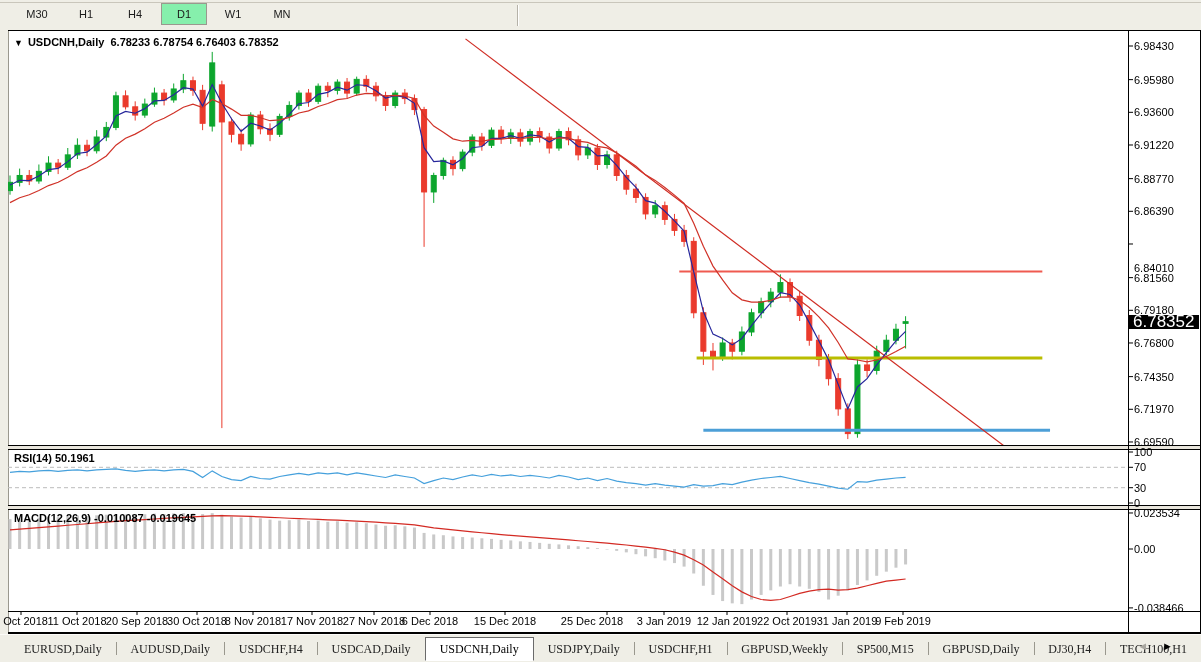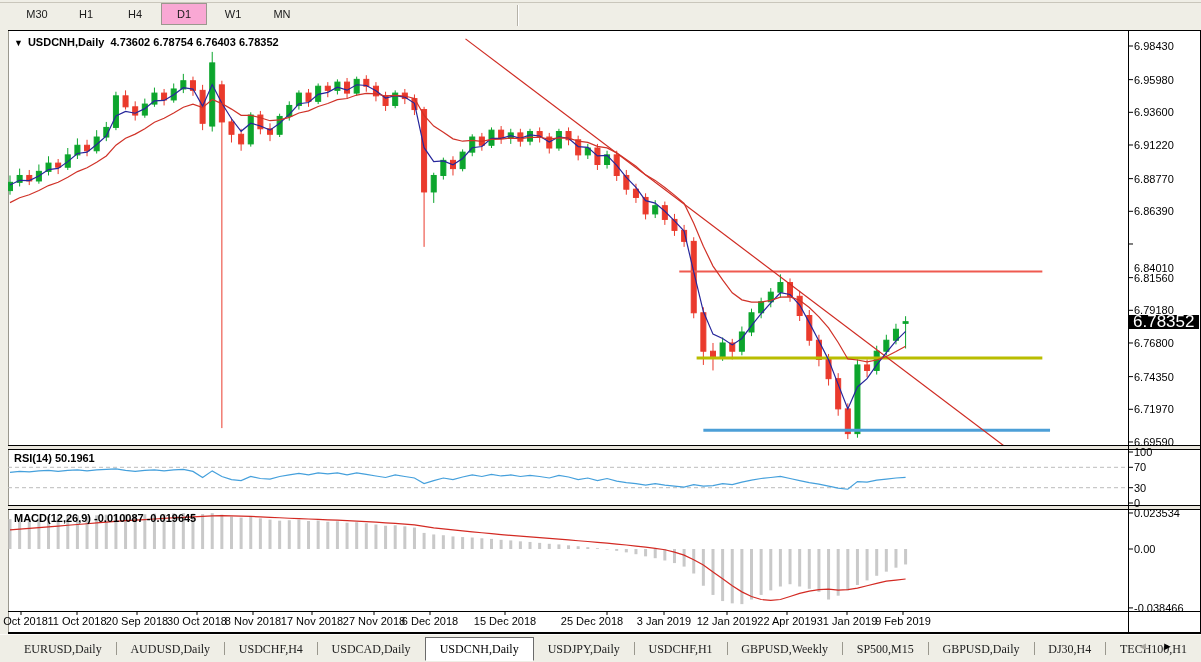--- a/index.html
+++ b/index.html
@@ -6,21 +6,21 @@
   body{
     width:1201px;height:662px;position:relative;overflow:hidden;
     background:#ffffff;font-family:"Liberation Sans","DejaVu Sans",sans-serif;
     -webkit-font-smoothing:none;
   }
   .abs{position:absolute;}
   
   #top-sliver{left:0;top:0;width:1201px;height:2px;background:#efeee6;border-bottom:1px solid #c9c6bb;}
   #toolbar{left:0;top:3px;width:1201px;height:27px;background:#efeee6;display:flex;padding-left:14px;box-sizing:border-box;}
   .tf-btn{width:44px;height:20px;line-height:20px;text-align:center;font-size:11px;color:#1a1a1a;border:1px solid transparent;margin-right:3px;cursor:default;}
-  .tf-btn.active{background:#f9a8d4;border:1px solid #9a988e;}
+  .tf-btn.active{background:#86efac;border:1px solid #9a988e;}
   #toolbar-sep{left:517px;top:5px;width:1px;height:21px;background:#b5b2a8;border-right:1px solid #fff;}
   
   #left-frame{left:0;top:30px;width:8px;height:604px;background:#efeee6;border-right:1px solid #9a988e;}
   .hline-black{background:#000;height:1px;left:8px;width:1193px;}
   .vline-black{background:#000;width:1px;top:31px;height:603px;}
   .splitter{left:8px;width:1193px;height:3px;background:#e9e6dd;}
   
   #chart-title{left:14px;top:36px;font-size:11px;font-weight:700;color:#000;white-space:pre;}
   #chart-title .tri{font-size:9px;margin-right:5px;}
   .pane-label{font-size:11px;font-weight:700;color:#000;white-space:pre;}
@@ -407,21 +407,21 @@
     <line x1="430" y1="612" x2="430" y2="615" stroke="#000"></line>
     <line x1="505" y1="612" x2="505" y2="615" stroke="#000"></line>
     <line x1="607" y1="612" x2="607" y2="615" stroke="#000"></line>
     <line x1="664" y1="612" x2="664" y2="615" stroke="#000"></line>
     <line x1="727" y1="612" x2="727" y2="615" stroke="#000"></line>
     <line x1="787" y1="612" x2="787" y2="615" stroke="#000"></line>
     <line x1="847" y1="612" x2="847" y2="615" stroke="#000"></line>
     <line x1="903" y1="612" x2="903" y2="615" stroke="#000"></line>
   </svg>
 
-<div class="abs" id="chart-title"><span class="tri">▼</span><span>USDCNH,Daily</span><span>  </span><span>4.73602 6.78754 6.76403 6.78352</span></div>
+<div class="abs" id="chart-title"><span class="tri">▼</span><span>USDCNH,Daily</span><span>  </span><span>6.78233 6.78754 6.76403 6.78352</span></div>
 
 <div class="abs pane-label" style="left:14px;top:452px"><span>RSI(14)</span> <span>50.1961</span></div>
 <div class="abs pane-label" style="left:14px;top:512px"><span>MACD(12,26,9)</span> <span>-0.010087 -0.019645</span></div>
 
 <div id="price-axis">
     <div class="axis-label" style="top: 40px;">6.98430</div>
     <div class="axis-label" style="top: 73.6385px;">6.95980</div>
     <div class="axis-label" style="top: 106.316px;">6.93600</div>
     <div class="axis-label" style="top: 138.993px;">6.91220</div>
     <div class="axis-label" style="top: 172.632px;">6.88770</div>
@@ -451,21 +451,21 @@
     <div class="date-label" style="left: 137px;">20 Sep 2018</div>
     <div class="date-label" style="left: 197px;">30 Oct 2018</div>
     <div class="date-label" style="left: 253px;">8 Nov 2018</div>
     <div class="date-label" style="left: 312px;">17 Nov 2018</div>
     <div class="date-label" style="left: 374px;">27 Nov 2018</div>
     <div class="date-label" style="left: 430px;">6 Dec 2018</div>
     <div class="date-label" style="left: 505px;">15 Dec 2018</div>
     <div class="date-label" style="left: 592px;">25 Dec 2018</div>
     <div class="date-label" style="left: 664px;">3 Jan 2019</div>
     <div class="date-label" style="left: 727px;">12 Jan 2019</div>
-    <div class="date-label" style="left: 787px;">22 Apr 2019</div>
+    <div class="date-label" style="left: 787px;">22 Oct 2019</div>
     <div class="date-label" style="left: 847px;">31 Jan 2019</div>
     <div class="date-label" style="left: 903px;">9 Feb 2019</div>
   </div>
 <div id="price-tag" style="top: 314.671px; background: rgb(0, 0, 0); color: rgb(255, 255, 255);">6.78352</div>
 
 <div class="abs" id="tabbar">
     <div class="tab">EURUSD,Daily</div>
     <div class="tab-sep"></div>
     <div class="tab">AUDUSD,Daily</div>
     <div class="tab-sep"></div>

